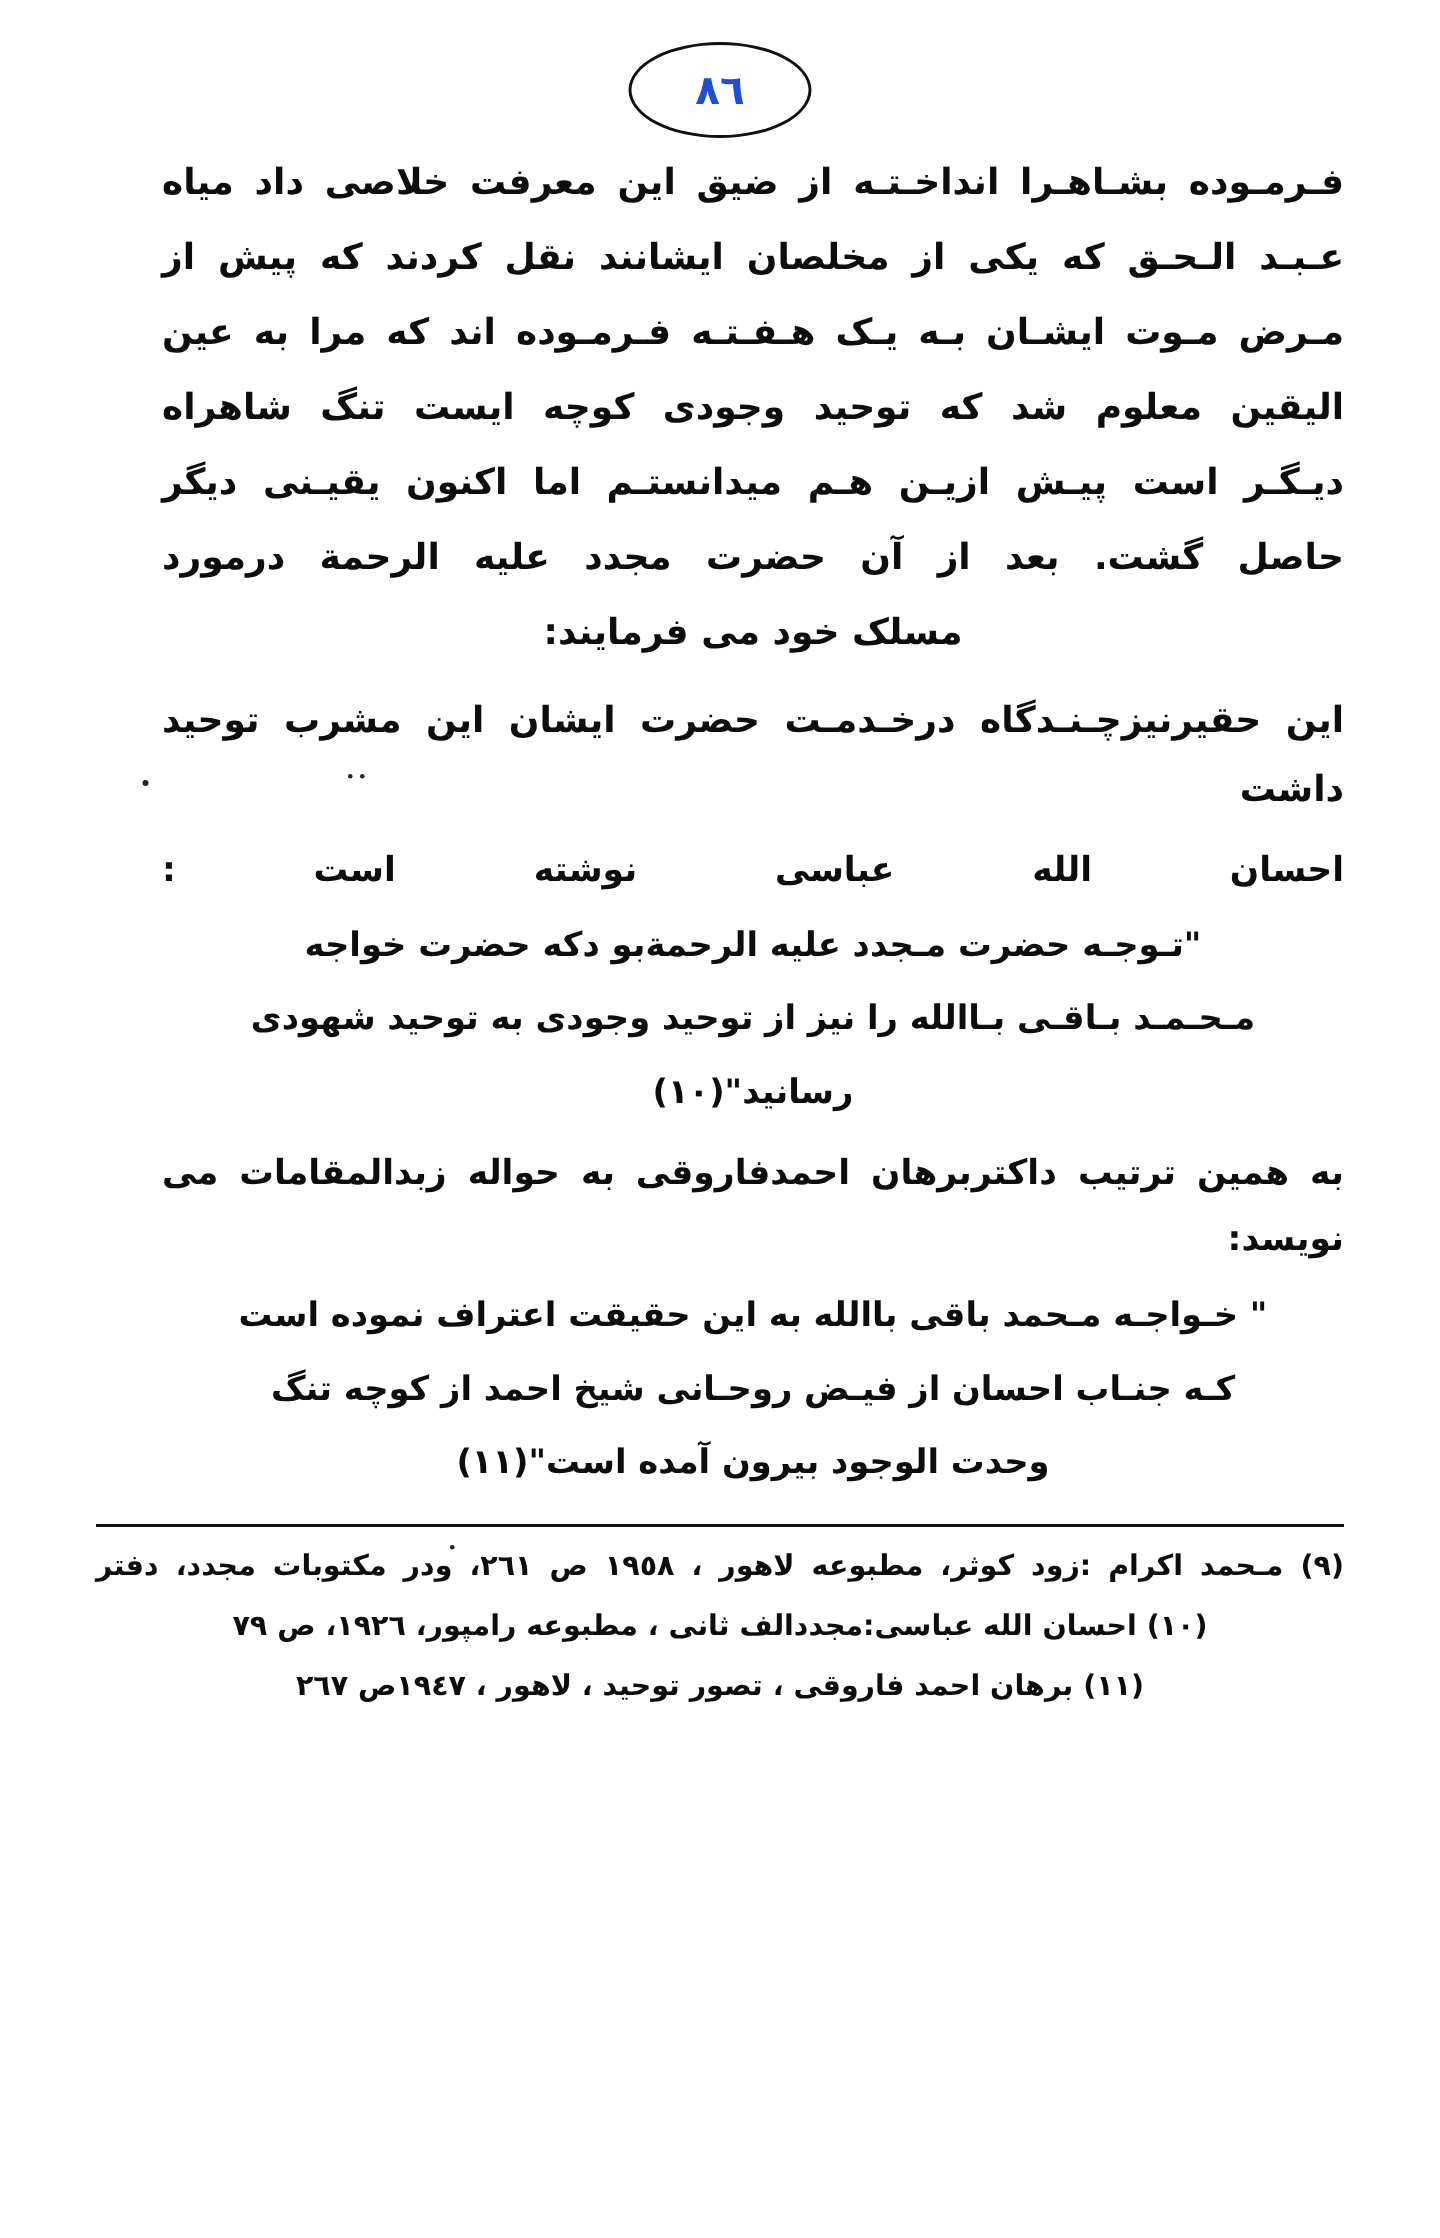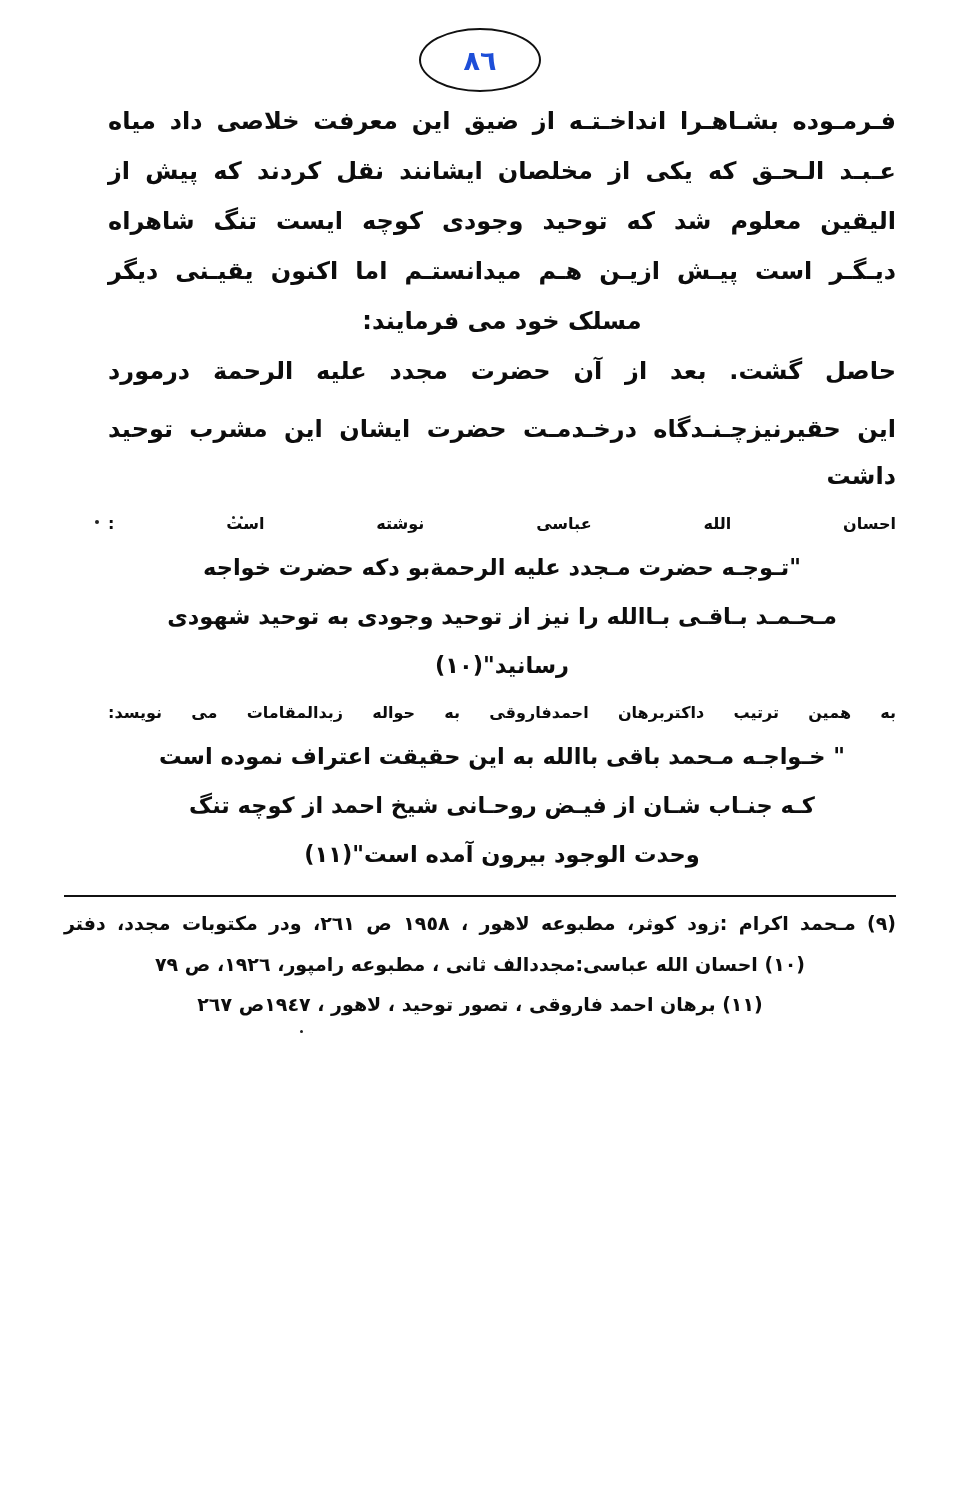--- a/index.html
+++ b/index.html
@@ -74,21 +74,21 @@
     text-align: justify;
     text-align-last: center;
     font-family: "DejaVu Sans", sans-serif;
   }
   p.quote.wide {
     padding: 0 26px;
   }
 
   p.lead {
     margin: 10px 0 6px 0;
-    font-size: 16px;
+    font-size: 23px;
     line-height: 1.9;
     font-weight: 700;
     text-align: center;
     font-family: "DejaVu Sans", sans-serif;
   }
   p.lead.right-al {
     text-align: justify;
     text-align-last: justify;
   }
 
@@ -128,39 +128,40 @@
 <div class="page">
 
   <div class="page-number-wrap">
     <div class="page-number">٨٦</div>
   </div>
 
   <div class="body-text">
 
     <p class="para">فـرمـوده بشـاهـرا انداخـتـه از ضیق این معرفت خلاصی داد میاه</p>
     <p class="para">عـبـد الـحـق که یکی از مخلصان ایشانند نقل کردند که پیش از</p>
+    <p class="para">مـرض مـوت ایشـان بـه یـک هـفـتـه فـرمـوده اند که مرا به عین</p>
     <p class="para">الیقین معلوم شد که توحید وجودی کوچه ایست تنگ شاهراه</p>
     <p class="para">دیـگـر است پیـش ازیـن هـم میدانستـم اما اکنون یقیـنی دیگر</p>
+    <p class="para">حاصل گشت. بعد از آن حضرت مجدد علیه الرحمة درمورد</p>
     <p class="para last-center">مسلک خود می فرمایند:</p>
-    <p class="para">حاصل گشت. بعد از آن حضرت مجدد علیه الرحمة درمورد</p>
 
     <div class="spacer-sm"></div>
 
     <p class="para">این حقیرنیزچـنـدگاه درخـدمـت حضرت ایشان این مشرب توحید داشت</p>
 
     <p class="lead">احسان الله عباسی نوشته است :</p>
 
     <p class="quote">"تـوجـه حضرت مـجدد علیه الرحمةبو دکه حضرت خواجه</p>
     <p class="quote">مـحـمـد بـاقـی بـاالله را نیز از توحید وجودی به توحید شهودی</p>
     <p class="quote">رسانید"(١٠)</p>
 
     <p class="lead right-al">به همین ترتیب داکتربرهان احمدفاروقی به حواله زبدالمقامات می نویسد:</p>
 
     <p class="quote wide">" خـواجـه مـحمد باقی باالله به این حقیقت اعتراف نموده است</p>
-    <p class="quote wide">کـه جنـاب شـان از فیـض روحـانی شیخ احمد از کوچه تنگ</p>
+    <p class="quote wide">کـه جنـاب احسان از فیـض روحـانی شیخ احمد از کوچه تنگ</p>
     <p class="quote wide">وحدت الوجود بیرون آمده است"(١١)</p>
 
   </div>
 
   <hr class="footnote-rule">
 
   <div class="footnotes">
     <p class="footnote fn-first">(٩)   مـحمد اکرام :زود کوثر، مطبوعه لاهور ، ١٩٥٨ ص ٢٦١، ودر مكتوبات مجدد، دفتر</p>
     <p class="footnote">(١٠) احسان الله عباسی:مجددالف ثانی ، مطبوعه رامپور، ١٩٢٦، ص ٧٩</p>
     <p class="footnote">(١١) برهان احمد فاروقی ، تصور توحید ، لاهور ، ١٩٤٧ص ٢٦٧</p>

